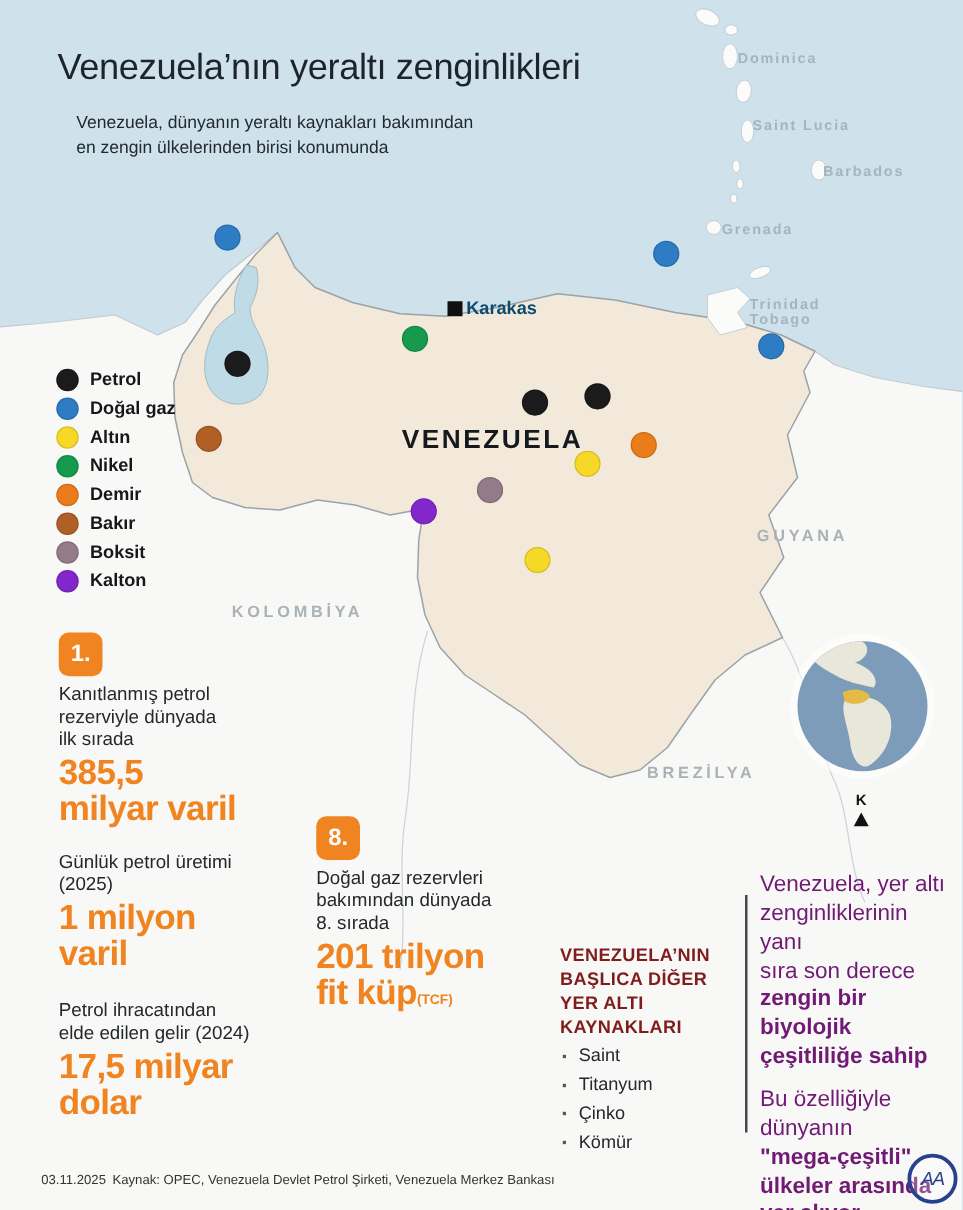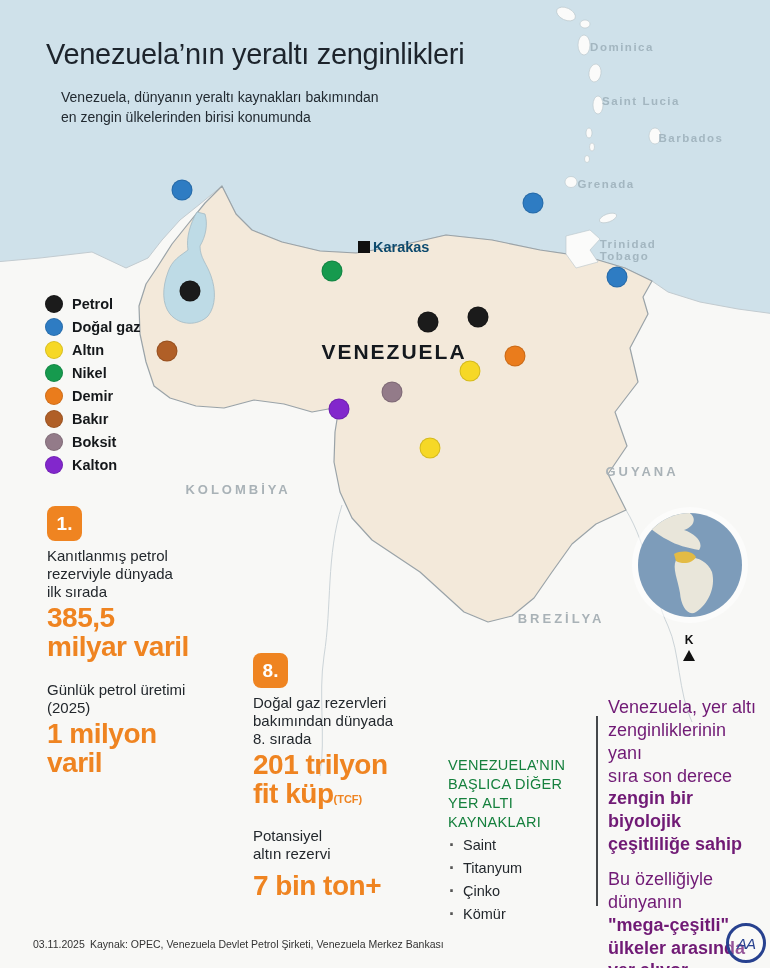--- a/index.html
+++ b/index.html
@@ -35,21 +35,21 @@
   .stat{position:absolute;width:210px;}
   .stat .sec-label{margin-top:6px;}
   .stat .big-num{margin-top:2px;}
   #stat-rank1{left:47px;top:506px;}
   #stat-daily{left:47px;top:681px;}
   #stat-export{left:47px;top:800px;}
   #stat-rank8{left:253px;top:653px;}
   #stat-gold{left:253px;top:827px;}
   
   .other-res{position:absolute;left:448px;top:756px;width:140px;}
-  .caps-head{font-weight:normal;font-size:14.5px;line-height:1.31;color:#15803d;white-space:pre-line;letter-spacing:0.3px;}
+  .caps-head{font-weight:bold;font-size:14.5px;line-height:1.31;color:#7f1d1d;white-space:pre-line;letter-spacing:0.3px;}
   .res-list{list-style:none;margin:5px 0 0;padding:0;font-size:14.5px;color:#23282d;}
   .res-list li{margin:0 0 7px;padding-left:15px;position:relative;}
   .res-list li::before{content:"·";position:absolute;left:1px;top:-2px;color:#555;font-size:18px;font-weight:bold;}
   
   .note-divider{position:absolute;left:596px;top:716px;width:2px;height:190px;background:#45484b;}
   .note{position:absolute;left:608px;top:696px;width:152px;font-size:18px;line-height:1.27;color:#701a75;}
   .note p{margin:0;white-space:pre-line;}
   .note p + p{margin-top:12px;}
   .note .bold{font-weight:bold;}
   
@@ -115,21 +115,21 @@
       <span class="map-dot" style="left: 478px; top: 317px; background: rgb(27, 27, 27);"></span>
       <span class="map-dot" style="left: 167px; top: 351px; background: rgb(176, 95, 39);"></span>
       <span class="map-dot" style="left: 515px; top: 356px; background: rgb(234, 124, 28);"></span>
       <span class="map-dot" style="left: 470px; top: 371px; background: rgb(246, 216, 38);"></span>
       <span class="map-dot" style="left: 392px; top: 392px; background: rgb(147, 123, 137);"></span>
       <span class="map-dot" style="left: 339px; top: 409px; background: rgb(130, 39, 204);"></span>
       <span class="map-dot" style="left: 430px; top: 448px; background: rgb(246, 216, 38);"></span>
     </div>
   <div>
       <span class="country-label" style="left: 238px; top: 489px;">KOLOMBİYA</span>
-      <span class="country-label" style="left: 642px; top: 428px; margin-top: 43px;">GUYANA</span>
+      <span class="country-label" style="left: 642px; top: 428px;">GUYANA</span>
       <span class="country-label" style="left: 561px; top: 618px;">BREZİLYA</span>
       <span class="island-label" style="left: 622px; top: 47px;">Dominica</span>
       <span class="island-label" style="left: 641px; top: 101px;">Saint Lucia</span>
       <span class="island-label" style="left: 691px; top: 138px;">Barbados</span>
       <span class="island-label" style="left: 606px; top: 184px;">Grenada</span>
       <span class="island-label" style="left: 628px; top: 250px;">Trinidad
 Tobago</span>
     </div>
 
   <div class="venezuela-label">VENEZUELA</div>
@@ -190,35 +190,36 @@
 milyar varil</div>
   </div>
 
   <div class="stat" id="stat-daily">
     <div class="sec-label" style="margin-top:0">Günlük petrol üretimi
 (2025)</div>
     <div class="big-num">1 milyon
 varil</div>
   </div>
 
+  <div class="stat" id="stat-export">
+    <div class="sec-label" style="margin-top:0">Petrol ihracatından
+elde edilen gelir (2024)</div>
+    <div class="big-num">17,5 milyar
+dolar</div>
+  </div>
 
   <div class="stat" id="stat-rank8">
     <div class="rank-badge">8.</div>
     <div class="sec-label">Doğal gaz rezervleri
 bakımından dünyada
 8. sırada</div>
     <div class="big-num"><span>201 trilyon
 fit küp</span><span class="tcf">(TCF)</span></div>
   </div>
 
-  <div class="stat" id="stat-gold">
-    <div class="sec-label" style="margin-top:0">Potansiyel
-altın rezervi</div>
-    <div class="big-num" style="margin-top:8px">7 bin ton+</div>
-  </div>
 
   <div class="other-res">
     <div class="caps-head">VENEZUELA’NIN
 BAŞLICA DİĞER
 YER ALTI
 KAYNAKLARI</div>
     <ul class="res-list">
         <li>Saint</li>
         <li>Titanyum</li>
         <li>Çinko</li>

